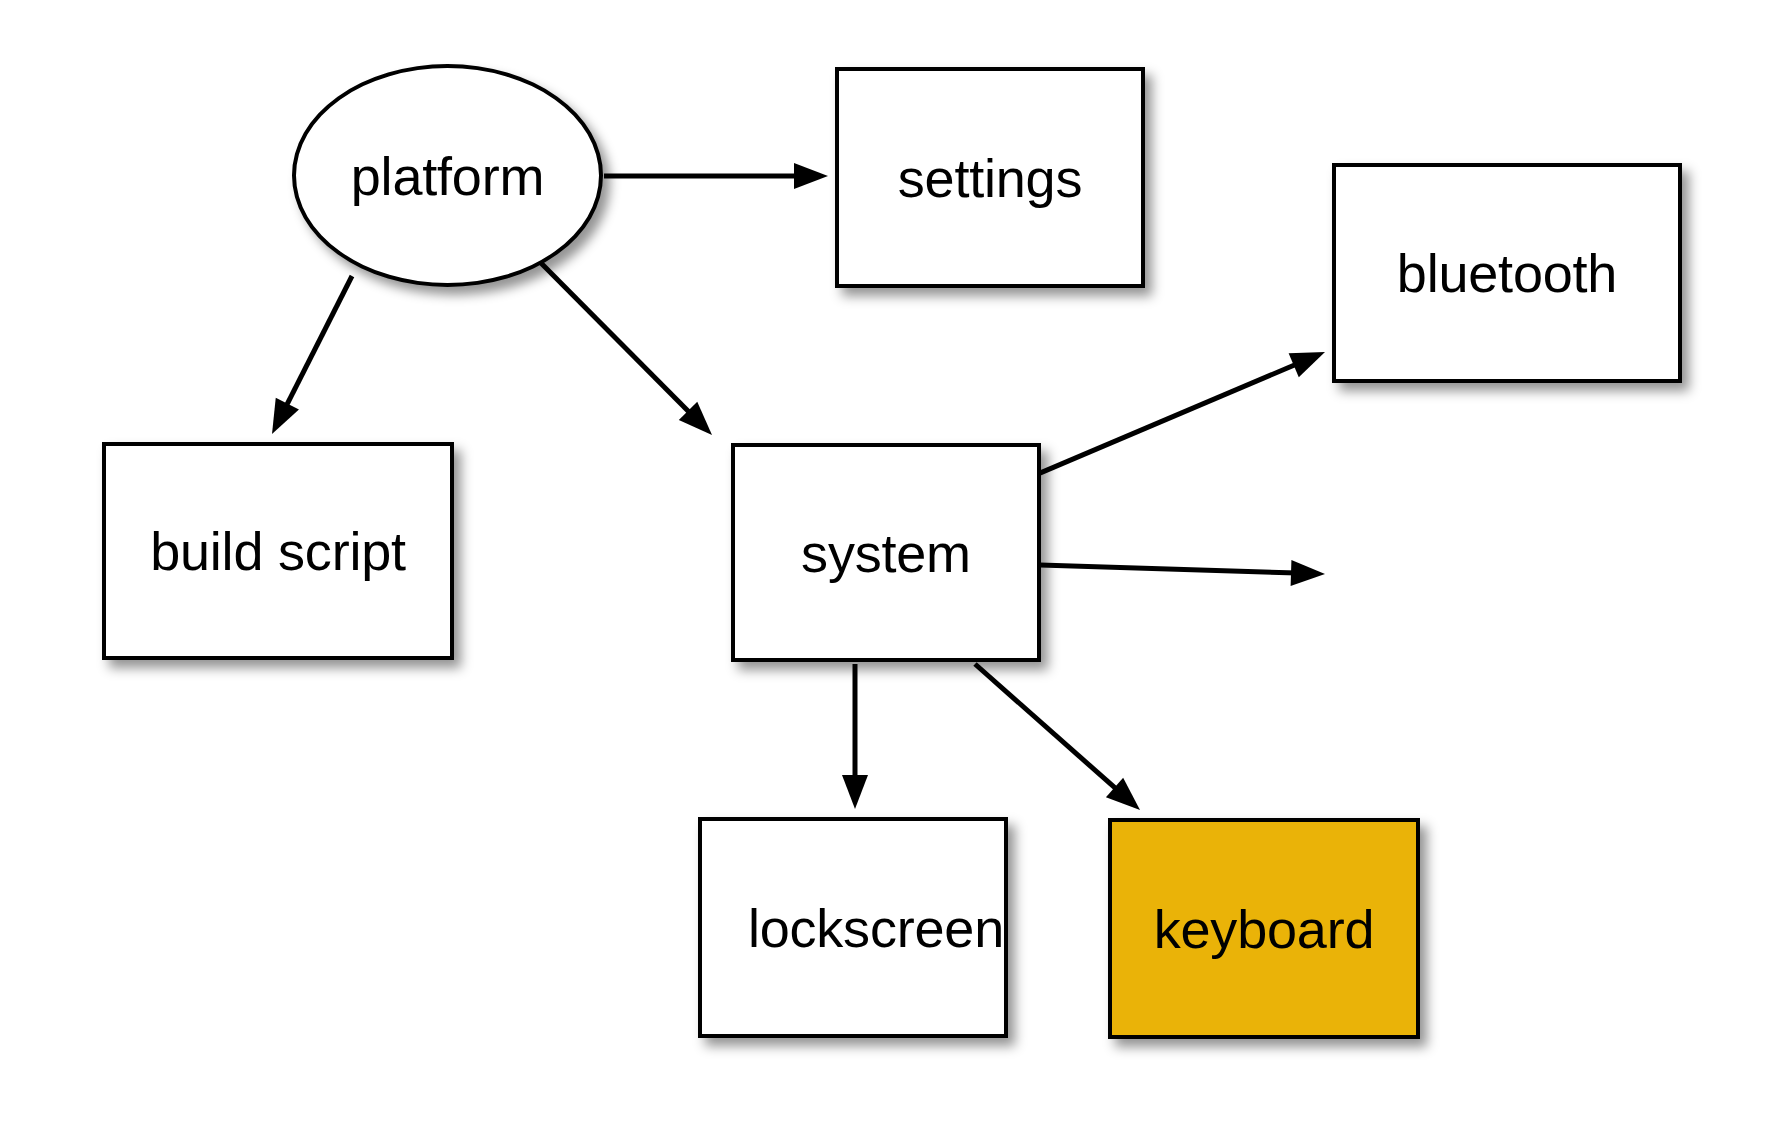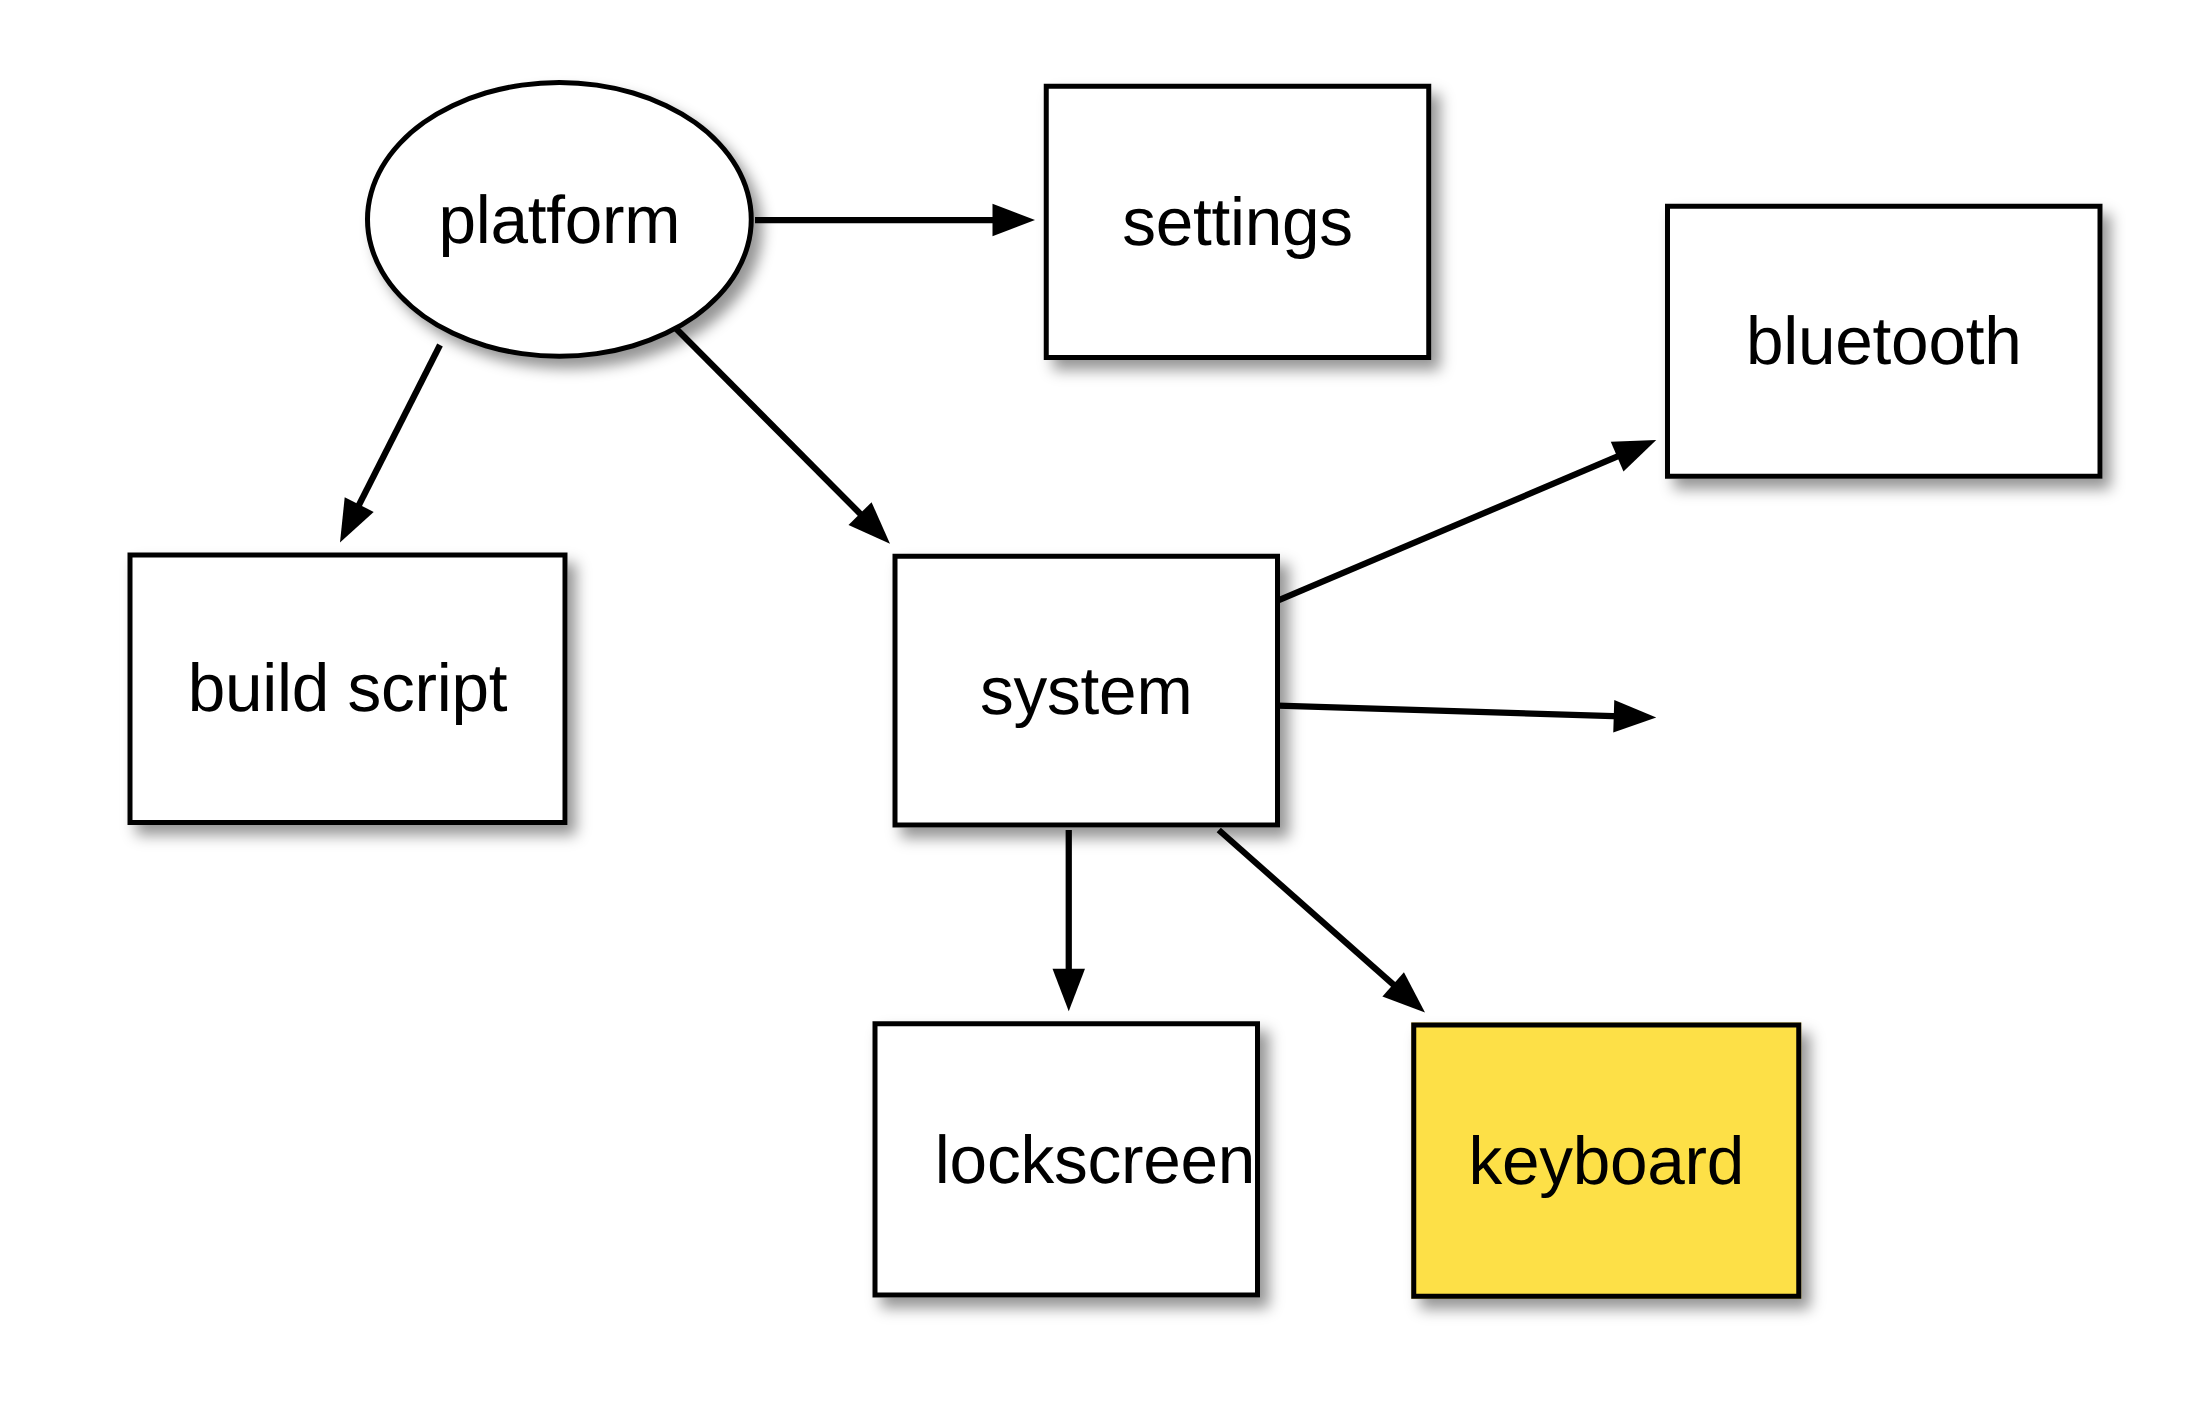--- a/index.html
+++ b/index.html
@@ -99,26 +99,26 @@
   </div>
 
   <div class="node node-box" style="left: 835px; top: 67px; width: 310px; height: 221px; border-color: rgb(0, 0, 0); background: rgb(255, 255, 255);">
     <span class="node-label">settings</span>
   </div>
 
   <div class="node node-box" style="left: 88px; top: 442px; width: 352px; height: 218px; border-color: rgb(0, 0, 0); background: rgb(255, 255, 255); margin-left: 14px;">
     <span class="node-label">build script</span>
   </div>
 
-  <div class="node node-box" style="left: 714px; top: 443px; width: 310px; height: 219px; border-color: rgb(0, 0, 0); background: rgb(255, 255, 255);">
+  <div class="node node-box" style="left: 731px; top: 443px; width: 310px; height: 219px; border-color: rgb(0, 0, 0); background: rgb(255, 255, 255);">
     <span class="node-label">system</span>
   </div>
 
 
   <div class="node node-box" style="left: 698px; top: 817px; width: 310px; height: 221px; border-color: rgb(0, 0, 0); background: rgb(255, 255, 255); justify-content: flex-end;">
     <span class="node-label">lockscreen</span>
   </div>
 
-  <div class="node node-box" style="left: 1108px; top: 818px; width: 312px; height: 221px; border-color: rgb(0, 0, 0); background: #fde047; margin-left: 21px;">
+  <div class="node node-box" style="left: 1108px; top: 818px; width: 312px; height: 221px; border-color: rgb(0, 0, 0); background: #eab308;">
     <span class="node-label">keyboard</span>
   </div>
 
 </div>
 
 </body></html>

